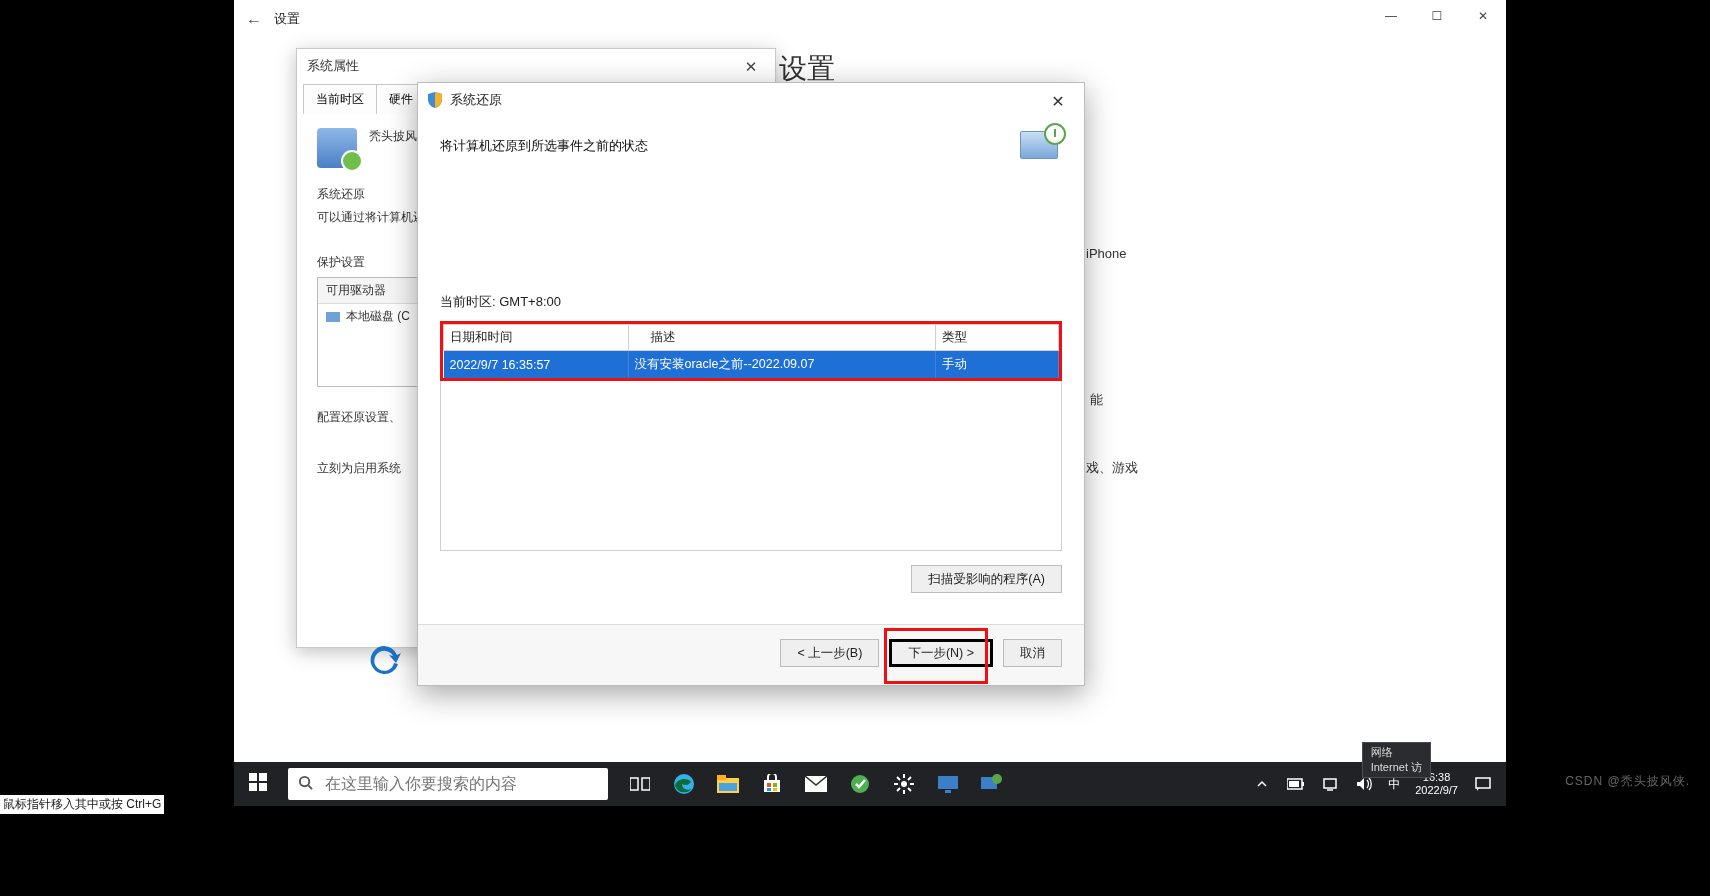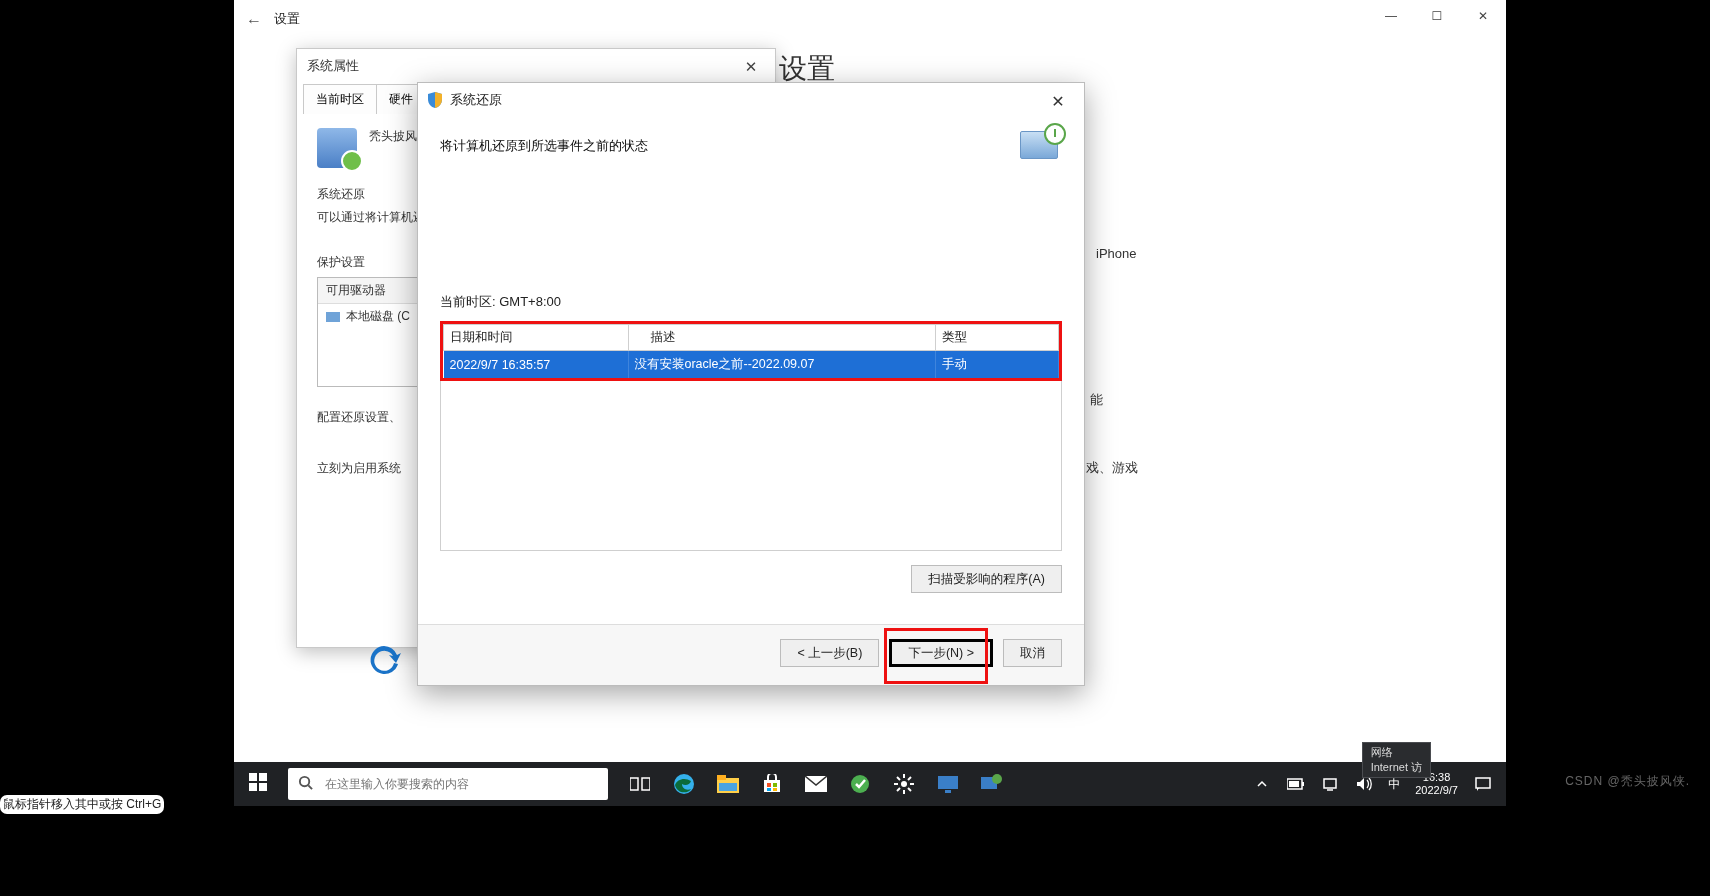--- a/index.html
+++ b/index.html
@@ -53,49 +53,49 @@
   .restore-footer { position:absolute; left:0; right:0; bottom:0; padding:14px 22px 18px; display:flex; justify-content:flex-end; gap:10px; border-top:1px solid #ddd; background:#f7f7f7; }
   .btn.primary { border:3px solid #000000; }
   .next-hl { position:absolute; border:3px solid #e11; pointer-events:none; }
   
   .sync-icon { position:absolute; left:130px; top:640px; width:40px; height:40px; }
   .sync-icon svg { width:40px; height:40px; }
   
   .taskbar { position:absolute; left:234px; bottom:90px; width:1272px; height:44px; background:#202225; display:flex; align-items:center; color:#fff; }
   .start-btn { width:48px; height:44px; display:flex; align-items:center; justify-content:center; cursor:pointer; }
   .search-box { flex:0 0 320px; height:32px; background:#fff; border-radius:2px; margin-left:6px; display:flex; align-items:center; padding:0 10px; gap:10px; }
-  .search-box input { border:none; outline:none; font-size:12px; flex:1; color:#ec4899; background:transparent; }
+  .search-box input { border:none; outline:none; font-size:16px; flex:1; color:#ec4899; background:transparent; }
   .search-ic { color:#555; font-size:14px; }
   .task-icons { display:flex; margin-left:10px; }
   .tico { width:44px; height:44px; display:flex; align-items:center; justify-content:center; cursor:pointer; }
   .tray { margin-left:auto; display:flex; align-items:center; padding-right:6px; }
   .tray .tico { width:34px; }
   .clock { font-size:11px; line-height:13px; color:#fff; text-align:center; padding:0 8px; }
   .tray-pop { position:absolute; right:75px; bottom:28px; background:#2a2c2f; color:#ddd; font-size:11px; padding:2px 8px; border:1px solid #4a4c50; }
   
-  .hint { position:absolute; left:0; bottom:82px; font-size:12px; color:#222; background:#fff; padding:1px 3px;border-radius:7px; }
+  .hint { position:absolute; left:0; bottom:82px; font-size:12px; color:#222; background:#fff; padding:1px 3px; }
   
   .wm { position:absolute; right:20px; bottom:106px; color:rgba(200,200,200,.5); font-size:12px; letter-spacing:1px; }
 </style>
 </head>
 <body>
 
 <div class="screen">
 
   <div class="settings-bar">
     <div class="settings-back">←</div>
     <div class="settings-title">设置</div>
     <div class="win-controls">
       <div class="win-btn">—</div>
       <div class="win-btn">☐</div>
       <div class="win-btn">✕</div>
     </div>
   </div>
   <div class="settings-big">设置</div>
-  <div class="right-text" style="left:852px; top:246px;margin-left:10px;">iPhone</div>
+  <div class="right-text" style="left:852px; top:246px;">iPhone</div>
   <div class="right-text" style="left:856px; top:391px;">能</div>
   <div class="right-text" style="left:852px; top:459px;">戏、游戏</div>
 
   <div class="sysprop">
     <div class="sysprop-title">系统属性</div>
     <div class="sysprop-close">✕</div>
     <div class="tabs">
       <div class="tab">当前时区</div>
       <div class="tab">硬件</div>
     </div>

